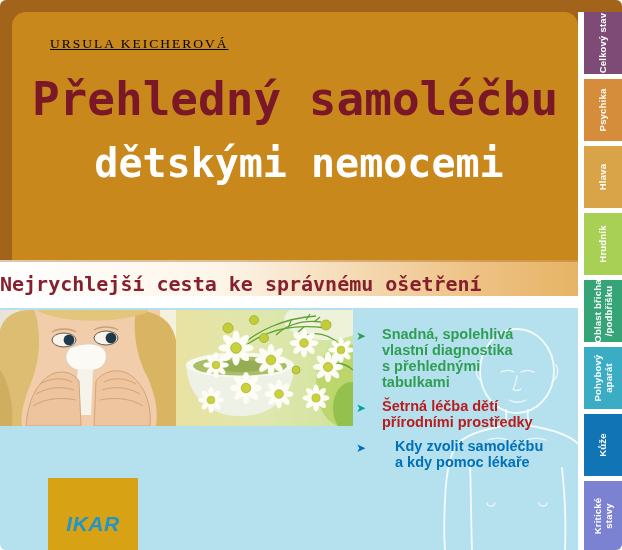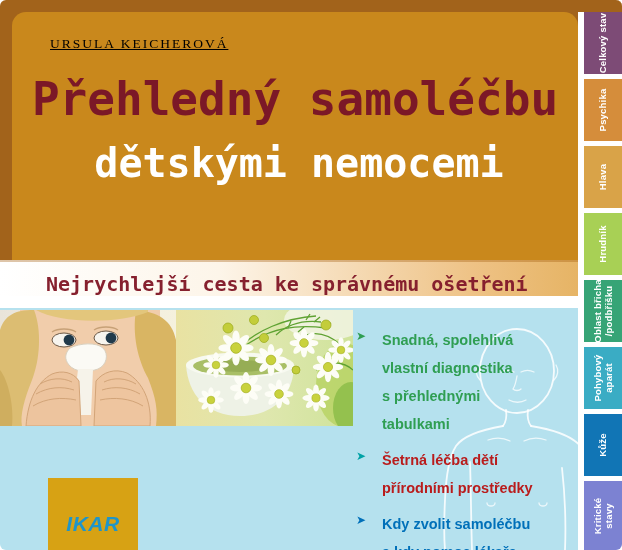--- a/index.html
+++ b/index.html
@@ -9,35 +9,35 @@
   
   .top-bg{left:0;top:0;width:622px;height:260px;background:#a2631b;}
   .panel{left:12px;top:12px;width:566px;height:248px;background:#c9881c;border-radius:14px 14px 0 0;}
   .author{position:absolute;left:38px;top:24px;font-family:"Liberation Serif",serif;
           font-size:13.5px;letter-spacing:2px;color:#fff;}
   .title1{position:absolute;left:0;top:60px;width:100%;text-align:center;
           font-family:"DejaVu Sans Mono",monospace;font-weight:bold;font-size:46px;color:#7b1827;}
   .title2{position:absolute;left:4px;top:128px;width:100%;text-align:center;
           font-family:"DejaVu Sans Mono",monospace;font-weight:bold;font-size:40px;color:#fff;}
   
-  .band{left:0;top:260px;width:578px;height:36px;line-height:48px;padding-left:46px;box-sizing:border-box;
+  .band{left:0;top:260px;width:578px;height:36px;line-height:48px;box-sizing:border-box;
         background:linear-gradient(to right,#ffffff 0%,#fdf5e9 38%,#eec285 82%,#e6b465 100%);
         font-family:"DejaVu Sans Mono",monospace;font-weight:bold;font-size:20px;color:#86202e;
         box-shadow:inset 0 2px 0 rgba(160,90,10,.35);}
   
   .bottom{left:0;top:308px;width:578px;height:242px;background:#b5e1ee;}
   .photo{overflow:hidden;}
   .photo-child{left:0;top:310px;width:176px;height:116px;}
   .photo-chamomile{left:176px;top:310px;width:177px;height:116px;}
   .figure{left:360px;top:310px;width:218px;height:240px;}
   
   .bullets{left:356px;top:326px;width:218px;}
   .bullet{display:flex;margin-bottom:8px;}
   .marker{width:26px;font-size:12px;line-height:20px;flex:0 0 26px;}
-  .btext{font-weight:bold;font-size:14.5px;line-height:28px;white-space:pre-line;}
+  .btext{font-weight:bold;font-size:14.5px;line-height:16px;white-space:pre-line;}
   
   .logo{left:48px;top:478px;width:90px;height:92px;background:#d7a214;
         display:flex;align-items:center;justify-content:center;}
   .logo-text{font-style:italic;font-weight:bold;font-size:21px;letter-spacing:.5px;color:#1f95c9;}
   
   .tabs-col{left:578px;top:0;width:44px;height:550px;background:#ffffff;}
   .tabs-cap{position:absolute;left:0;top:0;width:44px;height:12px;background:#a2631b;}
   .tab{position:absolute;left:6px;width:38px;height:62px;}
   .tab-label{position:absolute;left:50%;top:50%;width:64px;
              transform:translate(-50%,-50%) rotate(-90deg);
@@ -187,21 +187,21 @@
 s přehlednými
 tabulkami</span>
     </div>
     <div class="bullet">
       <span class="marker" style="color: rgb(0, 162, 166);">➤</span>
       <span class="btext" style="color: #b91c1c;">Šetrná léčba dětí
 přírodními prostředky</span>
     </div>
     <div class="bullet">
       <span class="marker" style="color: rgb(0, 112, 185);">➤</span>
-      <span class="btext" style="color: rgb(0, 112, 185);">Kdy zvolit samoléčbu
+      <span class="btext" style="color: rgb(0, 112, 185); margin-left: 13px;">Kdy zvolit samoléčbu
 a kdy pomoc lékaře</span>
     </div>
   </div>
 
   <div class="abs logo" style="background-color: rgb(215, 162, 20);">
     <span class="logo-text" style="color: rgb(31, 149, 201);">IKAR</span>
   </div>
 
   <div class="abs tabs-col">
     <div class="tabs-cap" style="background-color: rgb(162, 99, 27);"></div>

